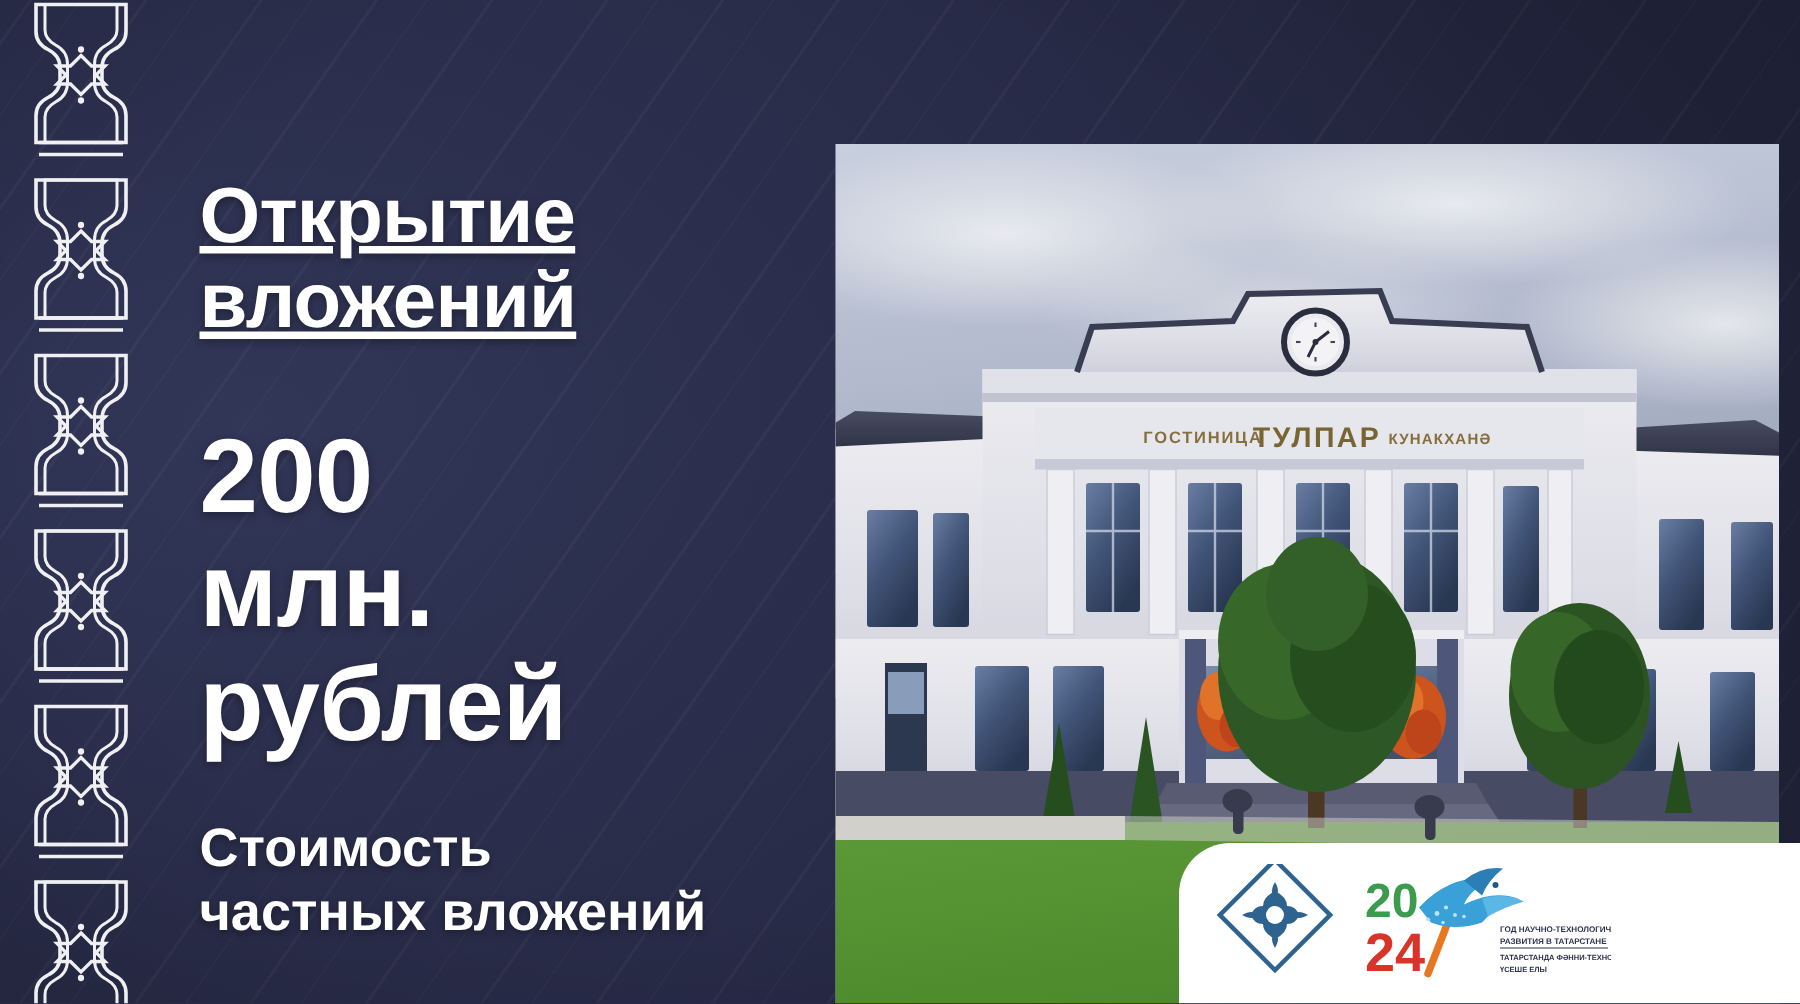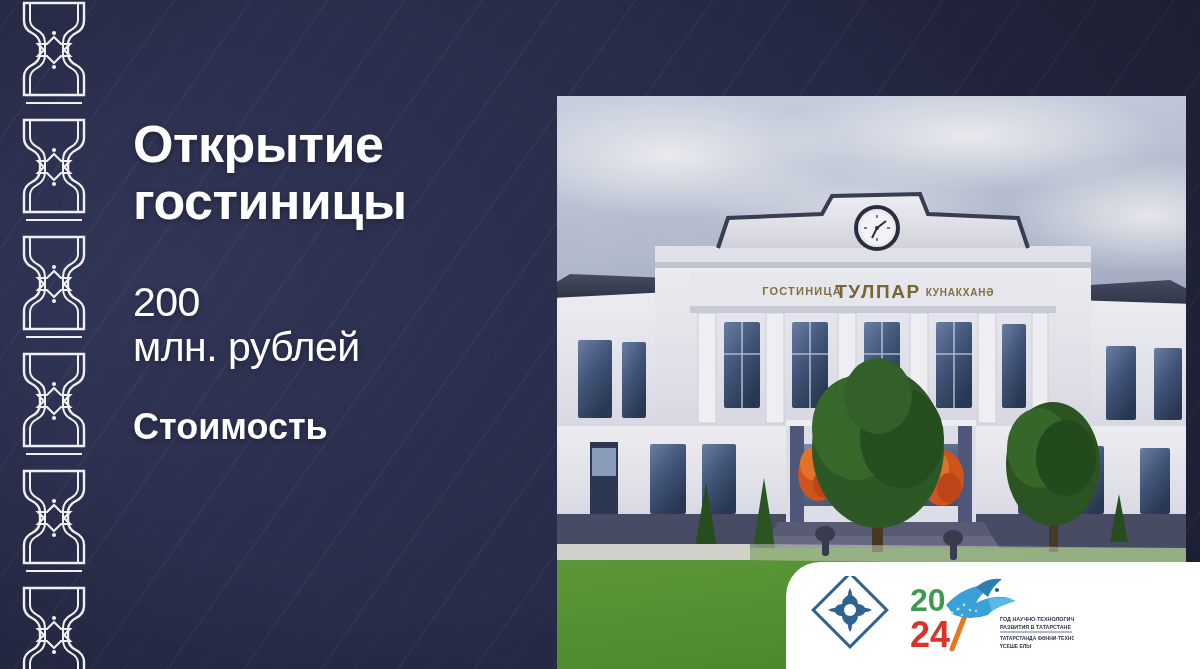--- a/index.html
+++ b/index.html
@@ -55,27 +55,28 @@
     left: 133px; top: 116px;
     width: 400px;
     color: #ffffff;
   }
   .headline {
     font-size: 52px;
     font-weight: bold;
     line-height: 1.10;
     letter-spacing: -0.5px;
     text-shadow: 0 2px 6px rgba(0,0,0,0.35);
+    text-decoration: underline;
   }
   .headline .ln { display: block; }
 
   .bignum {
     margin-top: 50px;
-    font-size: 41px;
-    font-weight: normal;
+    font-size: 70px;
+    font-weight: bold;
     line-height: 1.08;
     letter-spacing: -0.5px;
     text-shadow: 0 2px 6px rgba(0,0,0,0.35);
   }
   .bignum .ln { display: block; }
 
   .caption {
     margin-top: 36px;
     font-size: 36px;
     font-weight: bold;
@@ -151,30 +152,31 @@
         <use href="#orn-unit" y="481"></use>
         <use href="#orn-unit" y="598"></use>
       </g>
     </svg>
   </div>
 
   <div id="text-col">
 
     <div class="headline">
       <span class="ln">Открытие</span>
-      <span class="ln">гостиницы</span>
+      <span class="ln">вложений</span>
     </div>
 
     <div class="bignum">
       <span class="ln">200</span>
       <span class="ln">млн. рублей</span>
     </div>
 
     <div class="caption">
       <span class="ln">Стоимость</span>
+      <span class="ln">частных вложений</span>
     </div>
 
   </div>
 
   <div id="photo">
     <svg viewBox="0 0 643 573" preserveAspectRatio="xMidYMid slice" aria-hidden="true">
       <defs>
         <linearGradient id="sky" x1="0" y1="0" x2="0.2" y2="1">
           <stop offset="0%" stop-color="#cfd6e6"></stop>
           <stop offset="45%" stop-color="#b9c1d4"></stop>

